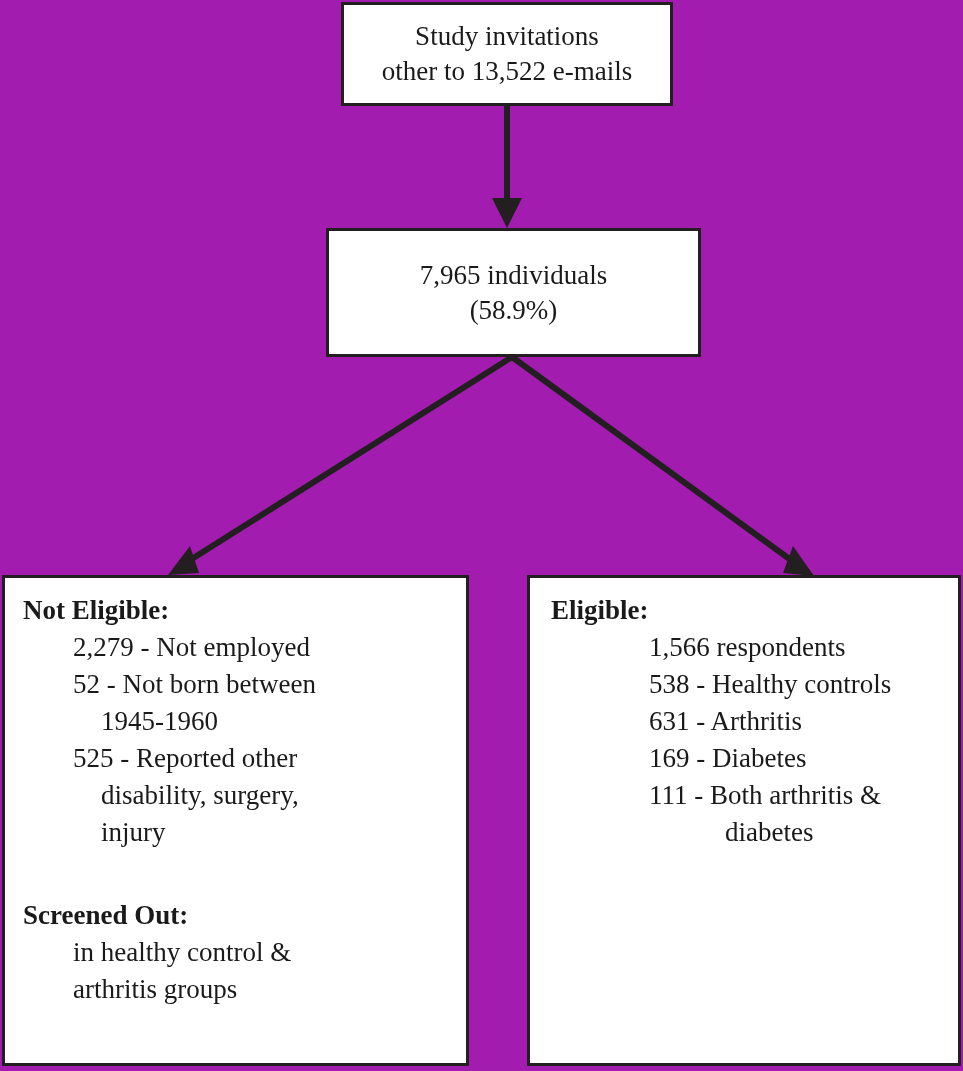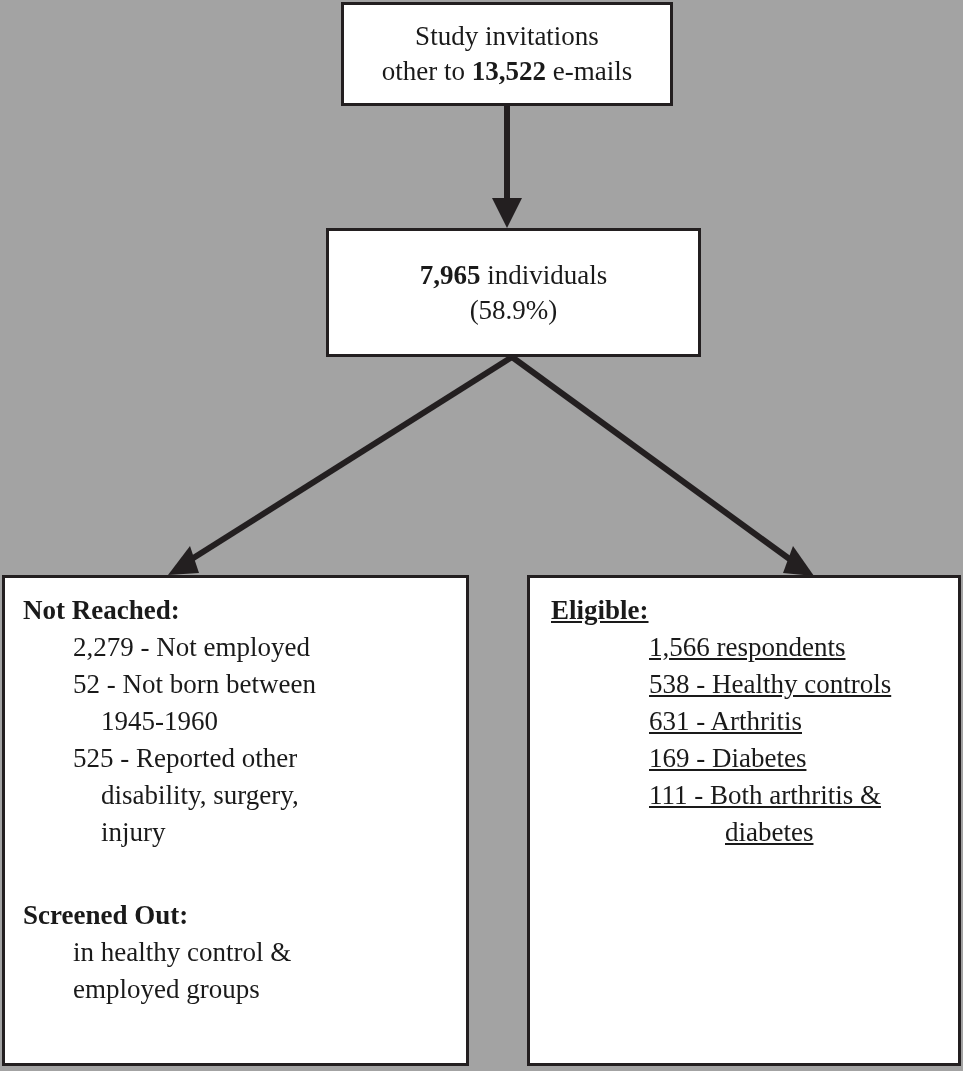--- a/index.html
+++ b/index.html
@@ -4,21 +4,21 @@
 <style>
   html, body {
     margin: 0;
     padding: 0;
     background: #ffffff;
   }
   #canvas {
     position: relative;
     width: 963px;
     height: 1071px;
-    background: #a3a3a3;
+    background: #a21caf;
     font-family: "Liberation Serif", "DejaVu Serif", serif;
     color: #1a1a1a;
     overflow: hidden;
   }
   .arrow-layer {
     position: absolute;
     left: 0;
     top: 0;
     width: 963px;
     height: 1071px;
@@ -73,40 +73,39 @@
     width: 434px;
     height: 491px;
   }
   .box-body {
     padding: 14px 10px 0 18px;
     font-size: 27px;
     line-height: 37px;
   }
   #node-eligible .box-body {
     padding-left: 21px;
-    text-decoration: underline;
   }
   .grp-head {
     font-weight: bold;
     white-space: nowrap;
   }
   .grp-items {
     margin: 0;
     padding: 0;
     list-style: none;
   }
   .grp-items li {
     white-space: pre-wrap;
   }
   #node-not-eligible .grp-items li { padding-left: 50px; text-indent: 0; }
   #node-not-eligible .grp-items li.cont-deep { padding-left: 78px; }
   #node-eligible .grp-items li { padding-left: 98px; }
   #node-eligible .grp-items li.cont-deep { padding-left: 174px; }
   .grp-gap { height: 46px; }
-  b.bold-num { font-weight: bold; }
+  b.bold-num { font-weight: normal; }
 </style>
 </head>
 <body>
 
 <div id="canvas">
 
   <svg class="arrow-layer" viewBox="0 0 963 1071" width="963" height="1071">
 
     <g>
       <line x1="507" y1="106" x2="507" y2="213" stroke="#231f20" stroke-width="6"></line>
@@ -133,34 +132,34 @@
 
   <div class="node" id="node-responded">
     <div class="lines">
       <div><b class="bold-num">7,965</b><span> individuals</span></div>
       <div>(58.9%)</div>
     </div>
   </div>
 
   <div class="node" id="node-not-eligible">
     <div class="box-body">
-        <div class="grp-head">Not Reached:</div>
+        <div class="grp-head">Not Eligible:</div>
         <ul class="grp-items">
           <li>2,279 - Not employed</li>
           <li>52 - Not born between</li>
           <li class="cont-deep">1945-1960</li>
           <li>525 - Reported other</li>
           <li class="cont-deep">disability, surgery,</li>
           <li class="cont-deep">injury</li>
         </ul>
         <div class="grp-gap"></div>
         <div class="grp-head">Screened Out:</div>
         <ul class="grp-items">
           <li>in healthy control &amp;</li>
-          <li>employed groups</li>
+          <li>arthritis groups</li>
         </ul>
       </div>
   </div>
 
   <div class="node" id="node-eligible">
     <div class="box-body">
         <div class="grp-head">Eligible:</div>
         <ul class="grp-items">
           <li>1,566 respondents</li>
           <li>538 - Healthy controls</li>

